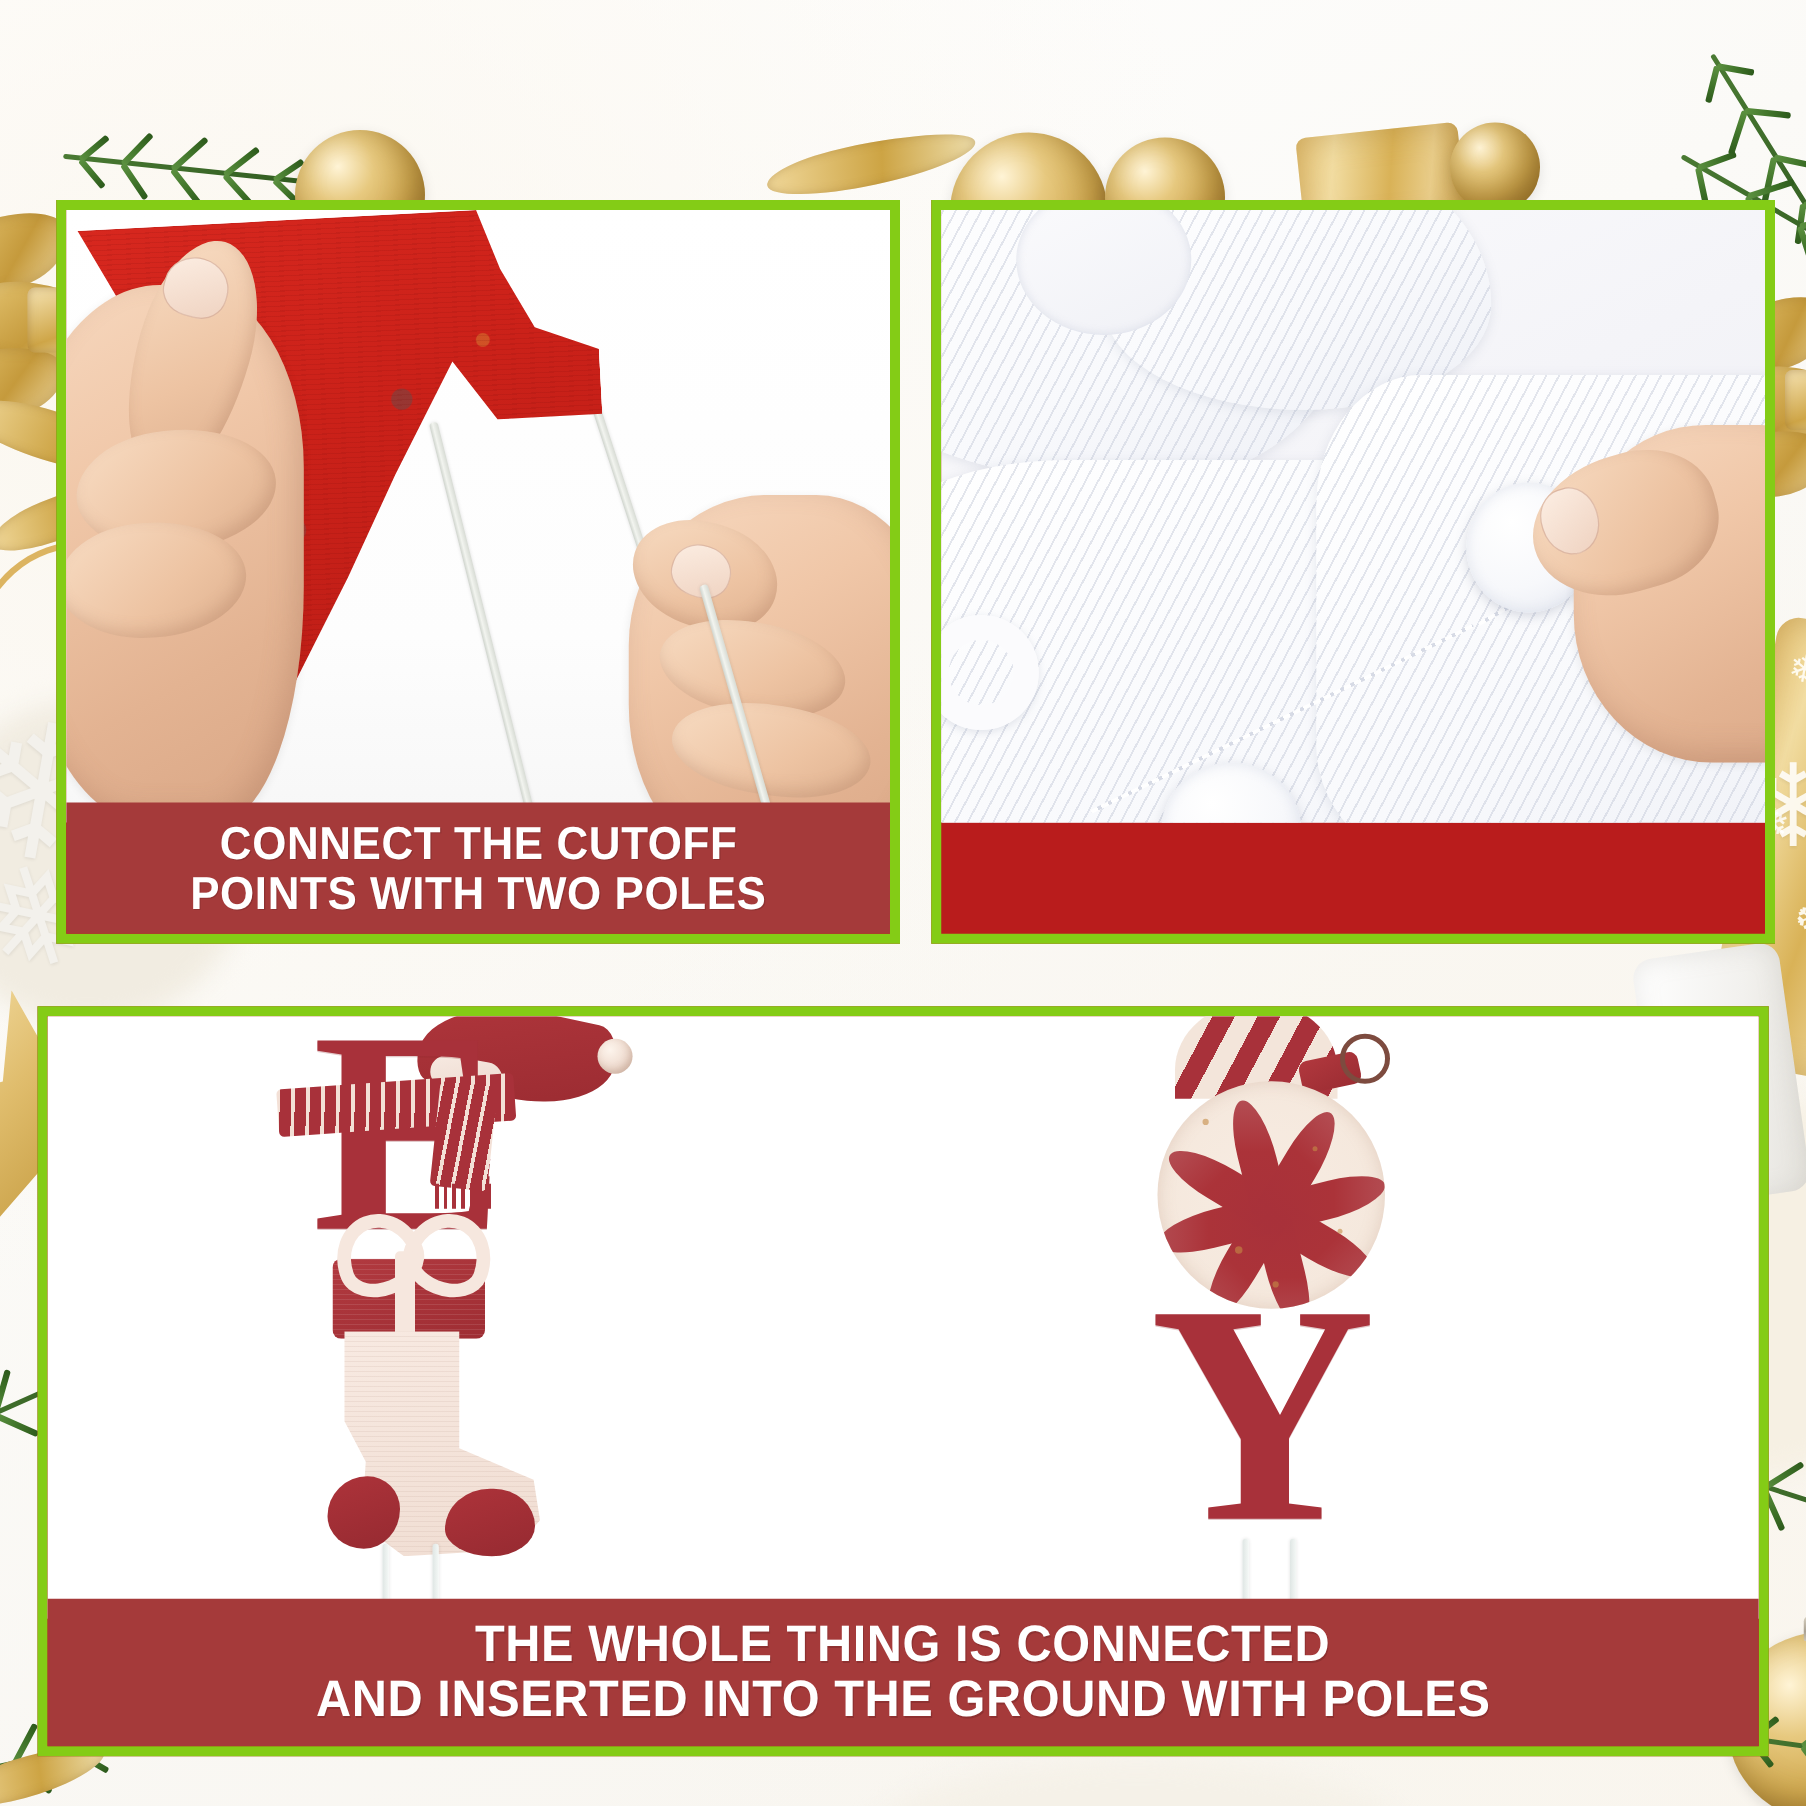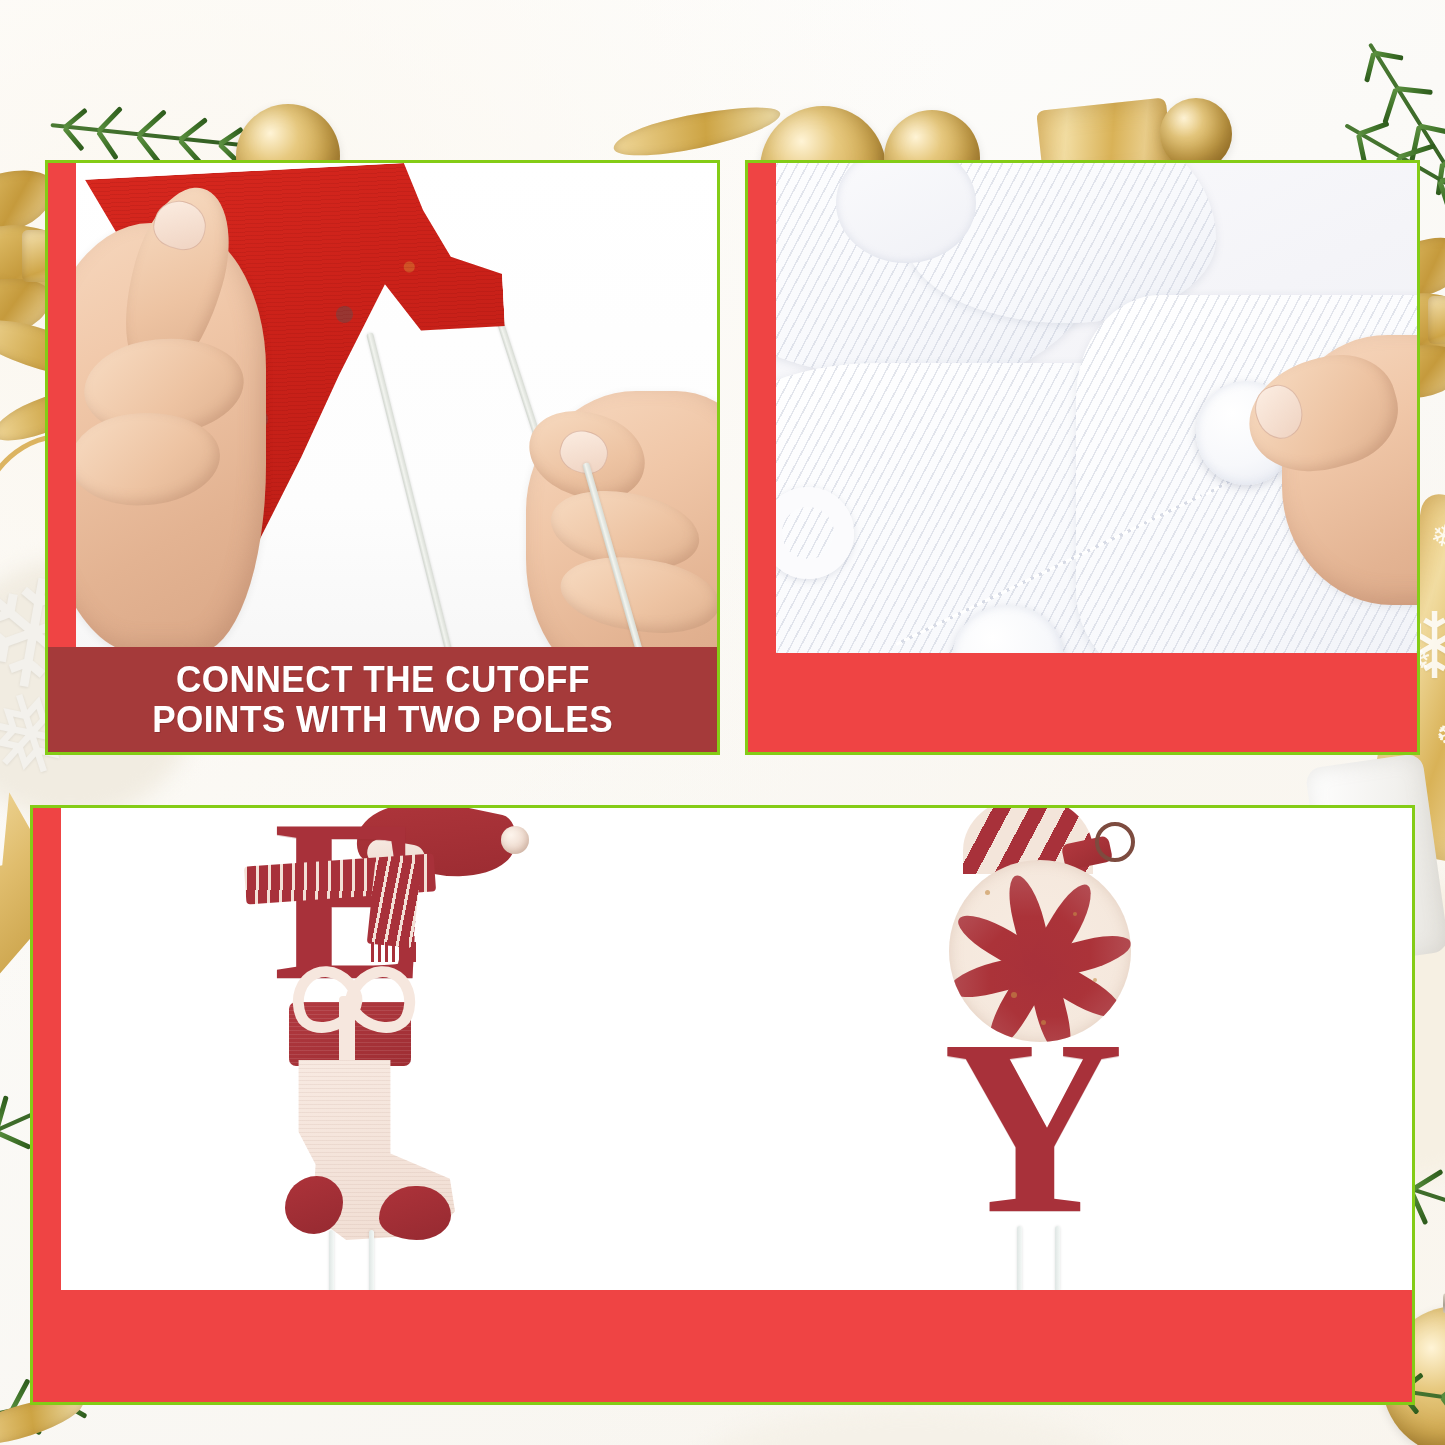--- a/index.html
+++ b/index.html
@@ -149,25 +149,24 @@
     letter-spacing: 2px;
     transform: scaleX(0.93);
     white-space: nowrap;
     text-shadow: 2px 2px 0 rgba(70,110,85,.35);
   }
 
   
   .panel {
     position: absolute;
     box-sizing: border-box;
-    border: 3px solid #84cc16;
-    background: #ef4444;
+    border: 8px solid #84cc16;
+    background: #b91c1c;
     overflow: hidden;
     z-index: 10;
-    padding-left: 28px;
   }
   #panel-1 { left: 45px;  top: 160px; width: 675px;  height: 595px; }
   #panel-2 { left: 745px; top: 160px; width: 675px;  height: 595px; }
   #panel-3 { left: 30px;  top: 805px; width: 1385px; height: 600px; }
 
   .photo {
     position: relative;
     width: 100%;
     height: 490px;
     overflow: hidden;
@@ -618,15 +617,19 @@
           <div class="speck" style="left:92px;top:160px;width:5px;height:5px;"></div>
         </div>
 
         <div class="letter-glyph" style="left:34px;top:206px;font-size:250px;">Y</div>
 
         <div class="pole" style="left:108px;top:430px;width:5px;height:66px;background:linear-gradient(90deg,#dfe6e4,#f4f8f6);"></div>
         <div class="pole" style="left:146px;top:430px;width:5px;height:66px;background:linear-gradient(90deg,#dfe6e4,#f4f8f6);"></div>
       </div>
     </div>
 
+    <div class="caption">
+      <div class="cl">THE WHOLE THING IS CONNECTED</div>
+      <div class="cl">AND INSERTED INTO THE GROUND WITH POLES</div>
+    </div>
   </div>
 
 </div>
 
 </body></html>

